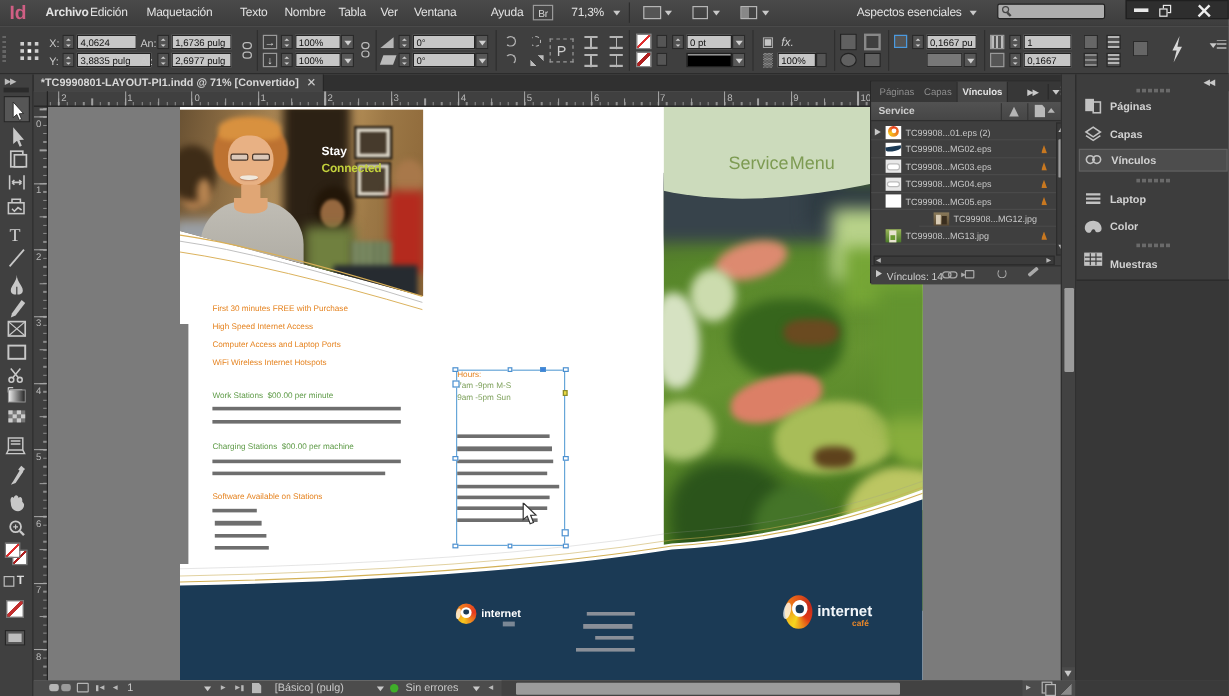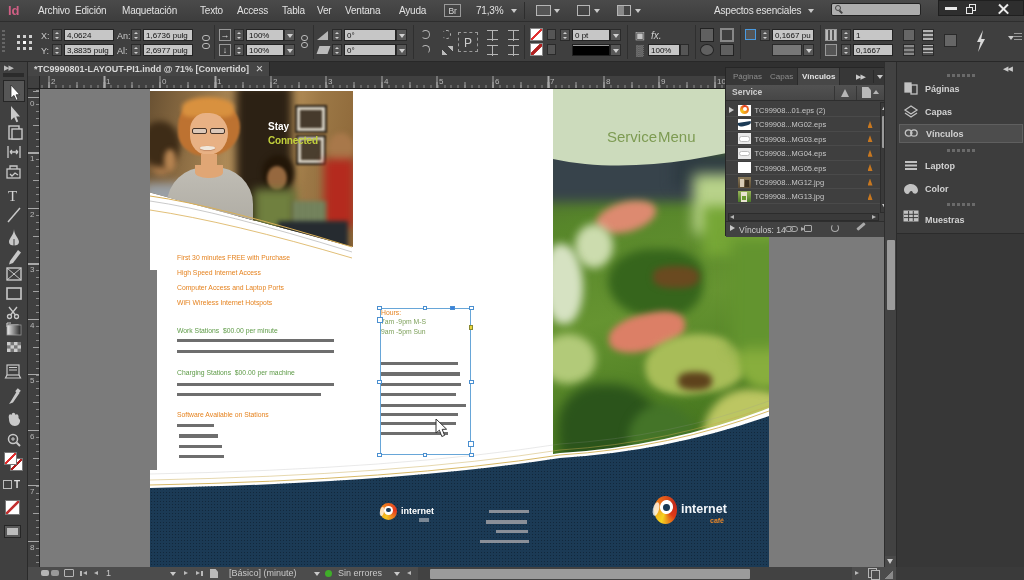--- a/index.html
+++ b/index.html
@@ -203,30 +203,30 @@
       <div class="hdl" style="left:318.5px;top:236px;background:#e8d840;border-color:#8a8a30;"></div>
 
       <svg class="abs" style="left:285px;top:330px;width:14px;height:19px;" viewBox="0 0 14 19">
         <path d="M1,0 L1,14 L4.4,11.2 L6.8,17.5 L9.6,16.4 L7.2,10.4 L11.6,10.2 Z" fill="#fff" stroke="#333" stroke-width="1"></path>
       </svg>
 
       <div style="position:absolute;left:0;top:181px;width:7px;height:200px;background:#7b7b7b;"></div>
     </div>
   </div>
   <div id="menubar" class="abs">
-    <div class="mitem" style="left:8px;top:3px;font-size:13px;font-weight:bold;color:#cf5f84;">Id</div>
-    <div class="mitem" style="left:38px;">Archivo</div>
+    <div class="mitem" style="left:8px;top:3px;font-size:16px;font-weight:bold;color:#cf5f84;">Id</div>
+    <div class="mitem" style="left:38px;font-weight:bold;">Archivo</div>
     <div class="mitem" style="left:75px;">Edición</div>
     <div class="mitem" style="left:122px;">Maquetación</div>
     <div class="mitem" style="left:200px;">Texto</div>
-    <div class="mitem" style="left:237px;">Access</div>
+    <div class="mitem" style="left:237px;">Nombre</div>
     <div class="mitem" style="left:282px;">Tabla</div>
     <div class="mitem" style="left:317px;">Ver</div>
     <div class="mitem" style="left:345px;">Ventana</div>
-    <div class="mitem" style="left:399px;">Ayuda</div>
+    <div class="mitem" style="left:409px;">Ayuda</div>
     <div class="mitem" style="left:444px;top:4px;width:17px;height:13px;border:1px solid #9a9a9a;font-size:8.5px;text-align:center;line-height:13px;color:#d5d5d5;">Br</div>
     <div class="mitem" style="left:476px;">71,3%</div>
     <div style="position:absolute;left:511px;top:9px;border-left:3px solid transparent;border-right:3px solid transparent;border-top:4px solid #c9c9c9;"></div>
     <div style="position:absolute;left:524px;top:2px;width:1px;height:17px;background:#2d2d2d;"></div>
     <div style="position:absolute;left:536px;top:5px;width:15px;height:11px;border:1px solid #b5b5b5;background:#555;"></div>
     <div style="position:absolute;left:554px;top:9px;border-left:3px solid transparent;border-right:3px solid transparent;border-top:4px solid #c9c9c9;"></div>
     <div style="position:absolute;left:577px;top:5px;width:13px;height:11px;border:1px solid #b5b5b5;"></div>
     <div style="position:absolute;left:594px;top:9px;border-left:3px solid transparent;border-right:3px solid transparent;border-top:4px solid #c9c9c9;"></div>
     <div style="position:absolute;left:617px;top:5px;width:14px;height:11px;border:1px solid #b5b5b5;background:linear-gradient(90deg,#888 0 6px,#444 6px);"></div>
     <div style="position:absolute;left:635px;top:9px;border-left:3px solid transparent;border-right:3px solid transparent;border-top:4px solid #c9c9c9;"></div>
@@ -260,21 +260,21 @@
         </g>
       </svg>
     <div class="lab" style="left:41px;top:9px;">X:</div>
       <div class="spin" style="left:52px;top:7px;"></div>
       <div class="fld" style="left:64px;top:7px;width:50px;">4,0624 usado</div>
     <div class="lab" style="left:117px;top:9px;">An:</div>
       <div class="spin" style="left:131px;top:7px;"></div>
       <div class="fld" style="left:143px;top:7px;width:50px;">1,6736 pulg</div>
     <div class="lab" style="left:41px;top:24px;">Y:</div>
       <div class="spin" style="left:52px;top:22px;"></div>
-      <div class="fld" style="left:64px;top:22px;width:50px;">3,8835 pulg</div>
+      <div class="fld" style="left:64px;top:22px;width:62px;">3,8835 pulg</div>
     <div class="lab" style="left:117px;top:24px;">Al:</div>
       <div class="spin" style="left:131px;top:22px;"></div>
       <div class="fld" style="left:143px;top:22px;width:50px;">2,6977 pulg</div>
     <div style="position:absolute;left:202px;top:13px;width:8px;height:6px;border:1.3px solid #bbb;border-radius:3px;"></div>
       <div style="position:absolute;left:202px;top:21px;width:8px;height:6px;border:1.3px solid #bbb;border-radius:3px;"></div>
     <div class="vsep" style="left:214px;"></div>
     <div style="position:absolute;left:219px;top:7px;width:12px;height:12px;border:1px solid #999;color:#ddd;font-size:9px;line-height:11px;text-align:center;">→</div>
     <div class="spin" style="left:234px;top:7px;"></div>
       <div class="fld" style="left:246px;top:7px;width:38px;">100%</div>
       <div class="drop" style="left:284px;top:7px;"></div>
@@ -514,21 +514,21 @@
           <div style="position:absolute;left:1px;top:3px;width:11px;height:5.5px;background:#fff;border:0.5px solid #bbb;border-radius:2.5px;"></div>
         </div>
         <div class="lname">TC99908...MG04.eps</div>
         <div class="lmod"></div>
       </div>
     <div class="lrow" style="top:92.6px;">
         <div class="lthumb"></div>
         <div class="lname">TC99908...MG05.eps</div>
         <div class="lmod"></div>
       </div>
-    <div class="lrow" style="top:107px;">
+    <div class="lrow" style="top:107px;margin-left:40px;">
         <div class="lthumb" style="background:linear-gradient(#8a7a5a,#5a4a33);">
           <div style="position:absolute;left:2px;top:2px;width:4px;height:8px;background:#d8cbb5;"></div>
           <div style="position:absolute;left:7px;top:3px;width:4px;height:7px;background:#3a2e1e;"></div>
         </div>
         <div class="lname">TC99908...MG12.jpg</div>
         <div class="lmod"></div>
       </div>
     <div class="lrow" style="top:121.4px;">
         <div class="lthumb" style="background:linear-gradient(#9ab55a,#4a7a28);">
           <div style="position:absolute;left:3px;top:1px;width:6px;height:10px;background:#e8e4d0;"></div>
@@ -602,21 +602,21 @@
     <div style="position:absolute;left:36px;top:2px;width:10px;height:8px;border:1.2px solid #b5b5b5;border-radius:1px;"></div>
     <div style="position:absolute;left:52px;top:4px;width:1.5px;height:5px;background:#b9b9b9;"></div>
     <div style="position:absolute;left:54.5px;top:4px;border-top:2.5px solid transparent;border-bottom:2.5px solid transparent;border-right:4px solid #b9b9b9;"></div>
     <div style="position:absolute;left:66px;top:4px;border-top:2.5px solid transparent;border-bottom:2.5px solid transparent;border-right:4px solid #b9b9b9;"></div>
     <div class="sbtxt" style="left:78px;">1</div>
     <div style="position:absolute;left:142px;top:5px;border-left:3.5px solid transparent;border-right:3.5px solid transparent;border-top:4.5px solid #c9c9c9;"></div>
     <div style="position:absolute;left:156px;top:4px;border-top:2.5px solid transparent;border-bottom:2.5px solid transparent;border-left:4px solid #b9b9b9;"></div>
     <div style="position:absolute;left:168px;top:4px;border-top:2.5px solid transparent;border-bottom:2.5px solid transparent;border-left:4px solid #b9b9b9;"></div>
     <div style="position:absolute;left:173px;top:4px;width:1.5px;height:5px;background:#b9b9b9;"></div>
     <div style="position:absolute;left:182px;top:2px;width:8px;height:9px;background:#b9b9b9;clip-path:polygon(0 0,70% 0,100% 30%,100% 100%,0 100%);"></div>
-    <div class="sbtxt" style="left:201px;">[Básico] (minute)</div>
+    <div class="sbtxt" style="left:201px;">[Básico] (pulg)</div>
     <div style="position:absolute;left:286px;top:5px;border-left:3.5px solid transparent;border-right:3.5px solid transparent;border-top:4.5px solid #c9c9c9;"></div>
     <div style="position:absolute;left:297px;top:3px;width:7px;height:7px;border-radius:50%;background:#3fae29;"></div>
     <div class="sbtxt" style="left:310px;">Sin errores</div>
     <div style="position:absolute;left:366px;top:5px;border-left:3.5px solid transparent;border-right:3.5px solid transparent;border-top:4.5px solid #c9c9c9;"></div>
     <div style="position:absolute;left:379px;top:4px;border-top:2.5px solid transparent;border-bottom:2.5px solid transparent;border-right:4px solid #b9b9b9;"></div>
     <div style="position:absolute;left:390px;top:0;width:434px;height:13px;background:#424242;"></div>
     <div style="position:absolute;left:402px;top:1.5px;width:320px;height:10px;background:#9b9b9b;border-radius:1px;"></div>
     <div style="position:absolute;left:827px;top:4px;border-top:2.5px solid transparent;border-bottom:2.5px solid transparent;border-left:4px solid #b9b9b9;"></div>
     <div style="position:absolute;left:840px;top:1px;width:9px;height:10px;border:1.2px solid #b5b5b5;"></div>
     <div style="position:absolute;left:843px;top:3px;width:9px;height:10px;border:1.2px solid #b5b5b5;background:#4c4c4c;"></div>

